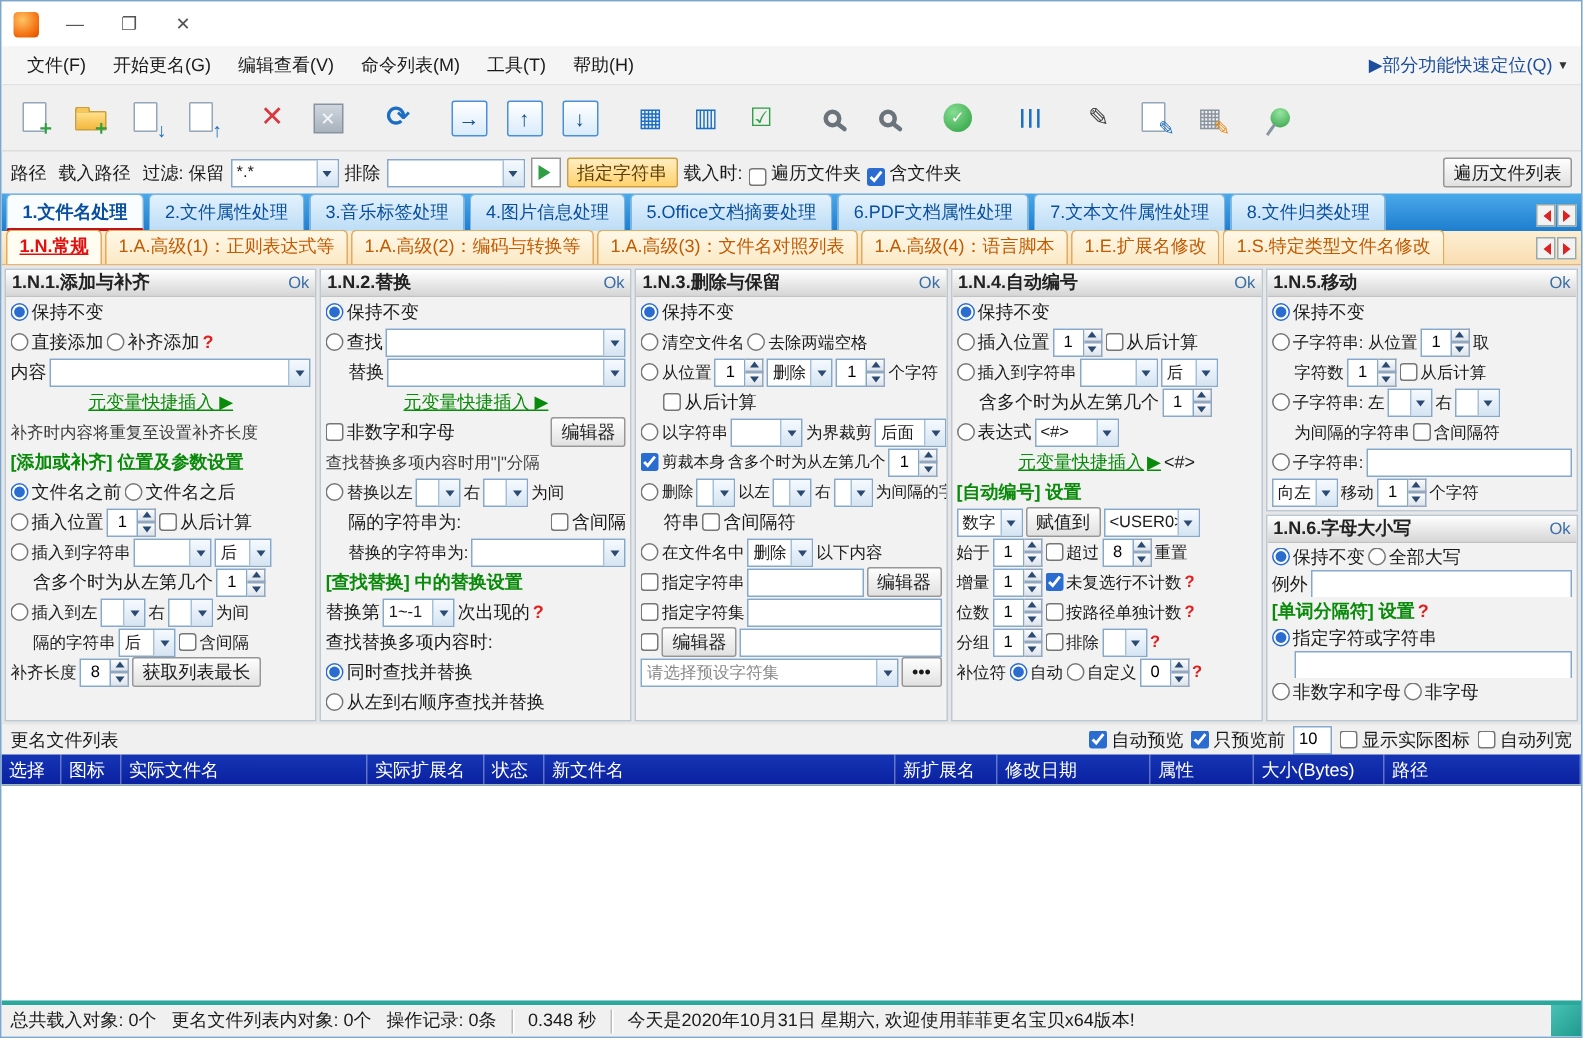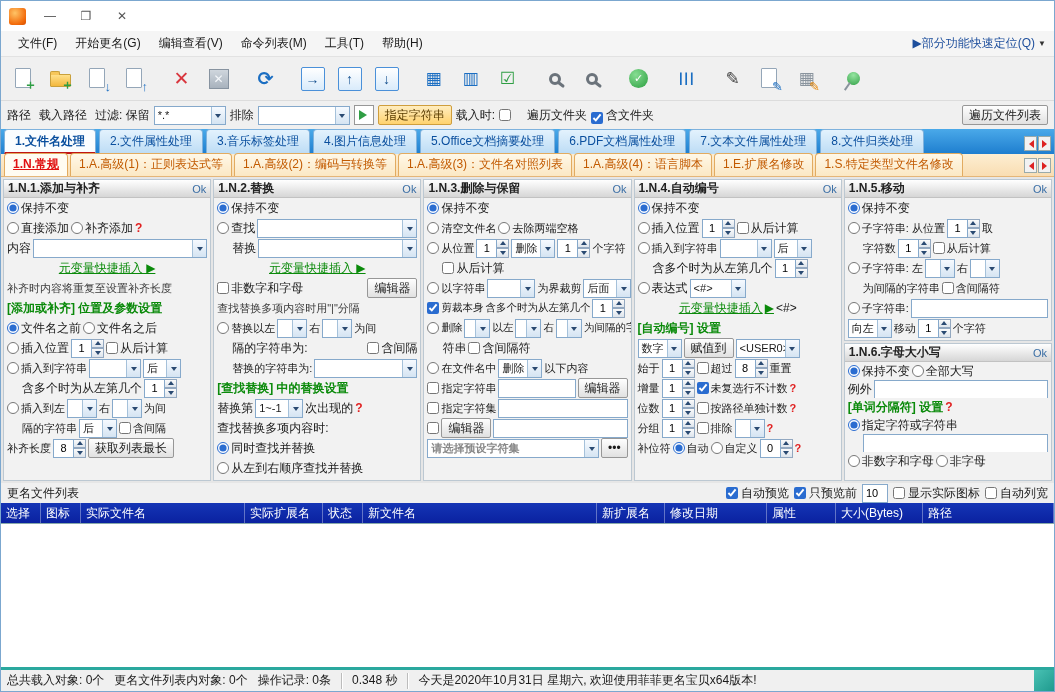--- a/index.html
+++ b/index.html
@@ -45,21 +45,21 @@
   .pathbar { height:28px; display:flex; align-items:center; gap:4px; padding:0 6px; flex:none; }
   .flat-btn { padding:2px 4px; }
   .btn { height:20px; display:inline-flex; align-items:center; background:linear-gradient(#fefefe,#e1e1e1); border:1px solid #979797; border-radius:2px; padding:0 6px; font-size:12px; white-space:nowrap; }
   .btn-orange { background:linear-gradient(#ffedc0,#ffd26e); border-color:#cf9e3d; color:#5a3c00; }
   .playbtn { width:20px; height:20px; background:#fff; border:1px solid #979797; display:flex; align-items:center; justify-content:center; }
   .playbtn::before { content:""; border:5px solid transparent; border-left:8px solid #2f9e44; margin-left:4px; }
 
   
   .combo { display:inline-flex; align-items:center; height:19px; background:#fff; border:1px solid #86a9cb; min-width:22px; }
   .combo .cv { flex:1; padding:0 3px; overflow:hidden; font-size:11px; white-space:nowrap; }
-  .combo .cv.gray { color:#888;font-weight:bold; }
+  .combo .cv.gray { color:#888; }
   .combo .ca { width:14px; align-self:stretch; background:linear-gradient(#f6faff,#d5e4f2); border-left:1px solid #a5c1da; display:flex; align-items:center; justify-content:center; }
   .combo .ca::before { content:""; border:3px solid transparent; border-top:4px solid #2a4a72; margin-top:4px; }
   .spin { display:inline-flex; height:19px; flex:none; }
   .spin .sv { width:21px; height:19px; background:#fff; border:1px solid #86a9cb; text-align:center; font-size:11px; padding:0; font-family:inherit; }
   .spin .sb { width:12px; display:flex; flex-direction:column; }
   .spin .sb b { flex:1; display:flex; align-items:center; justify-content:center; background:linear-gradient(#fbfbfb,#dde4ec); border:1px solid #93a8c0; border-left:none; }
   .spin .sb b.up::before { content:""; border:3px solid transparent; border-bottom:4px solid #2a4a72; margin-top:-3px; }
   .spin .sb b.dn::before { content:""; border:3px solid transparent; border-top:4px solid #2a4a72; margin-bottom:-3px; }
   .txt-input { height:19px; background:#fff; border:1px solid #86a9cb; font-size:11px; padding:0 3px; font-family:inherit; min-width:20px; }
   input[type=radio],input[type=checkbox] { width:12px; height:12px; margin:0; accent-color:#2a6cd0; flex:none; }
@@ -242,21 +242,21 @@
         <span class="ca"></span>
       </span>
     <span>排除</span>
     <span class="combo w92">
         <span class="cv"></span>
         <span class="ca"></span>
       </span>
     <span class="playbtn"></span>
     <span class="btn btn-orange">指定字符串</span>
     <span>载入时:</span>
-    <label style="display:flex;align-items:center;gap:16px">
+    <label style="display:flex;align-items:flex-end;gap:3px">
         <input type="checkbox" style="">
         <span>遍历文件夹</span>
       </label>
     <label style="display:flex;align-items:flex-end;gap:3px">
         <input type="checkbox" checked="" style="">
         <span>含文件夹</span>
       </label>
     <span class="btn" style="margin-left:auto">遍历文件列表</span>
   </div>
 

